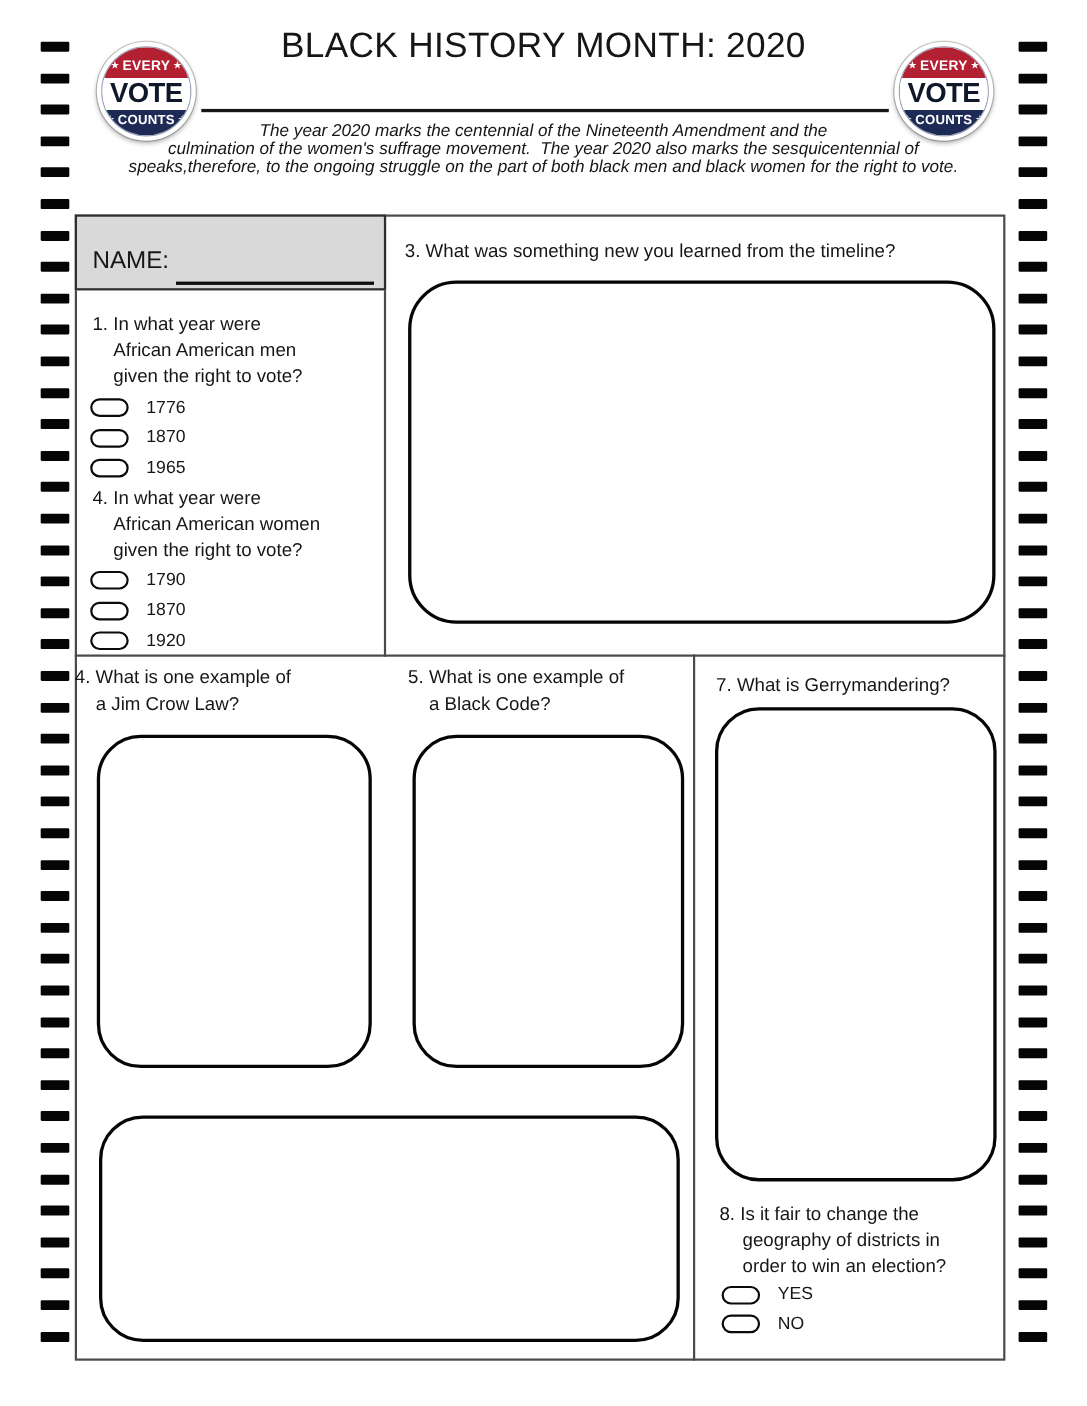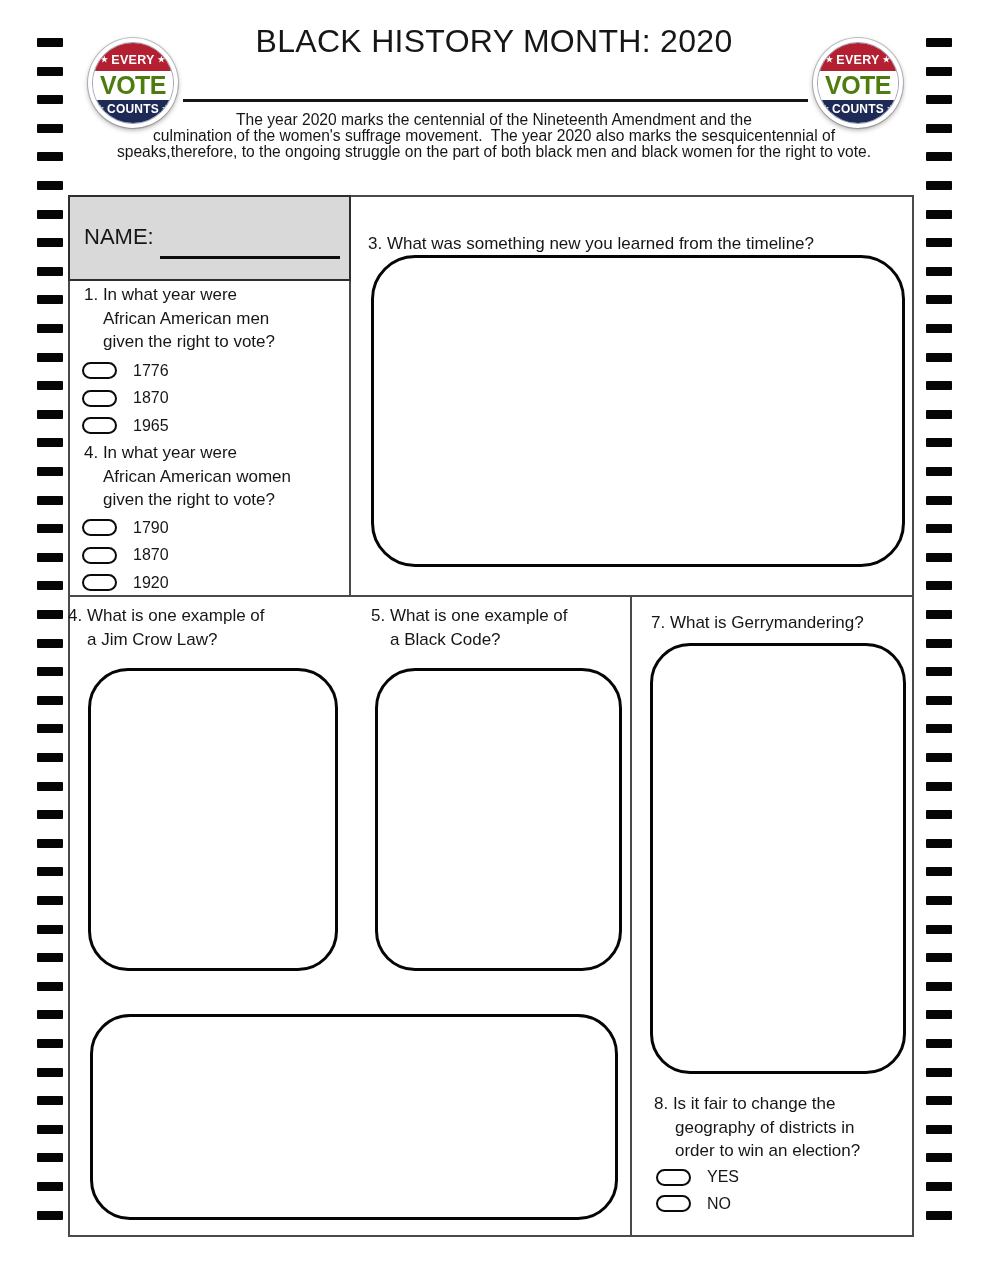--- a/index.html
+++ b/index.html
@@ -14,49 +14,49 @@
   #marks-right { left:926px; }
   .mark { position:absolute; left:0; width:26px; height:9px; background:#050505; border-radius:1px; }
 
   
   .title1 { position:absolute; top:23px; left:0; width:100%; text-align:center;
             font-size:32px; letter-spacing:.3px; white-space:pre; }
   .title2 { position:absolute; top:59px; left:0; width:100%; text-align:center;
             font-size:32px; font-style:italic; letter-spacing:.4px; white-space:pre; }
   .head-rule { position:absolute; top:99px; left:183px; width:625px; height:3px; background:#161616; }
   .intro { position:absolute; top:112px; left:35px; width:918px; text-align:center;
-           font-size:15.6px; line-height:15.8px; }
+           font-style:italic; font-size:15.6px; line-height:15.8px; }
   .intro div { white-space:pre; }
 
   
   .badge { position:absolute; top:38px; width:90px; height:90px; border-radius:50%;
            background:#ffffff; box-shadow:0 2px 5px rgba(0,0,0,.35), 0 0 0 1px #c9c9c9; }
   .badge-left  { left:88px; }
   .badge-right { left:813px; }
   .badge-inner { position:absolute; inset:4px; border-radius:50%; overflow:hidden;
                  display:flex; flex-direction:column; border:1px solid #9aa0b5; box-sizing:border-box; }
   .seg { display:flex; align-items:center; justify-content:center; gap:3px; }
   .seg-top { flex:0 0 29%; background:#b32032; color:#fff; font-weight:bold;
              font-size:12.5px; padding-top:5px; letter-spacing:.3px; }
-  .seg-mid { flex:0 0 36%; background:#ffffff; color:#4d7c0f; font-weight:bold;
+  .seg-mid { flex:0 0 36%; background:#ffffff; color:#0f172a; font-weight:bold;
              font-size:25px; letter-spacing:-.5px; }
   .seg-bot { flex:1 1 auto; background:#1e2a56; color:#fff; font-weight:bold;
              font-size:12px; padding-bottom:6px; letter-spacing:.2px; }
   .star { font-size:8px; line-height:1; }
 
   
   .grid-outer { position:absolute; left:68px; top:195px; width:846px; height:1042px;
                 border:2px solid #4a4a4a; box-sizing:border-box; }
   .gridline { position:absolute; background:#4a4a4a; }
   #vline1 { left:349px; top:195px; width:2px; height:402px; }
   #hline1 { left:68px; top:595px; width:846px; height:2px; }
   #vline2 { left:630px; top:595px; width:2px; height:642px; }
 
   
-  .name-cell { position:absolute; left:68px; top:195px; width:283px; height:86px;
+  .name-cell { position:absolute; left:68px; top:195px; width:283px; height:69px;
                background:#d9d9d9; border:2px solid #2e2e2e; box-sizing:border-box; }
   .name-label { position:absolute; left:14px; top:27px; font-size:22px; }
   .name-underline { position:absolute; left:90px; top:59px; width:180px; height:2.5px; background:#0c0c0c; }
 
   
   .q { position:absolute; font-size:17px; line-height:23.6px; }
   .q .cont { display:block; margin-left:19px; }
   .q8 .cont { margin-left:21px; }
 
   .opts { position:absolute; }
@@ -249,21 +249,21 @@
     <div class="opt-row">
       <div class="bubble"></div>
       <span class="opt-label">1870</span>
     </div>
     <div class="opt-row">
       <div class="bubble"></div>
       <span class="opt-label">1920</span>
     </div>
   </div>
 
-  <div class="q" style="left:368px; top:232px;">
+  <div class="q" style="left:368px; top:217px;">
     <span>3. What was something new you learned from the timeline?</span>
   </div>
   <div class="answer-box" id="box-q3"></div>
 
   <div class="q" style="left:68px; top:604px;">
     <span>4. What is one example of</span>
     <span class="cont">a Jim Crow Law?</span>
   </div>
   <div class="answer-box" id="box-q4"></div>
 

